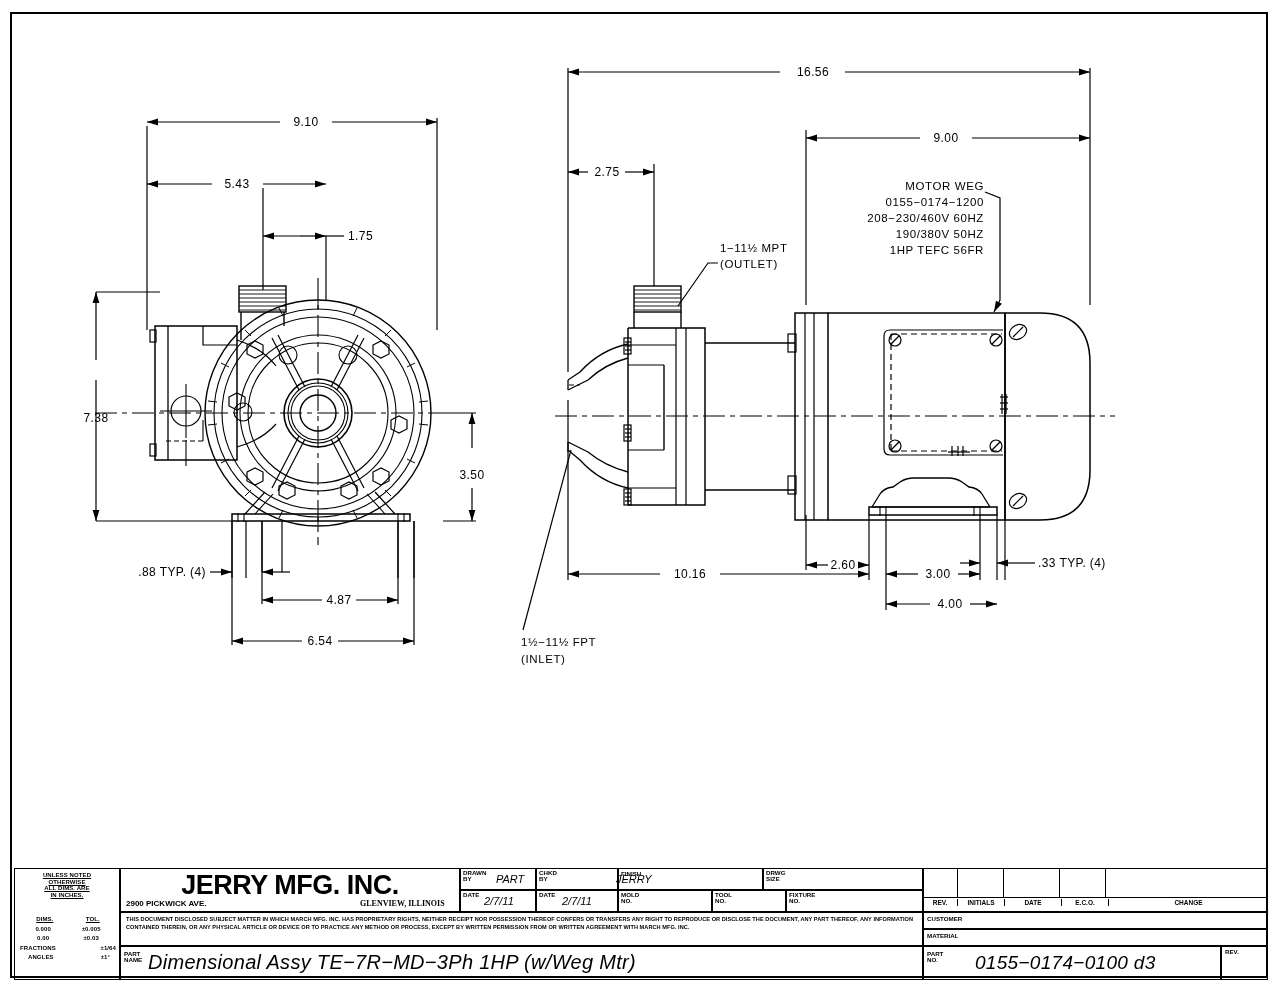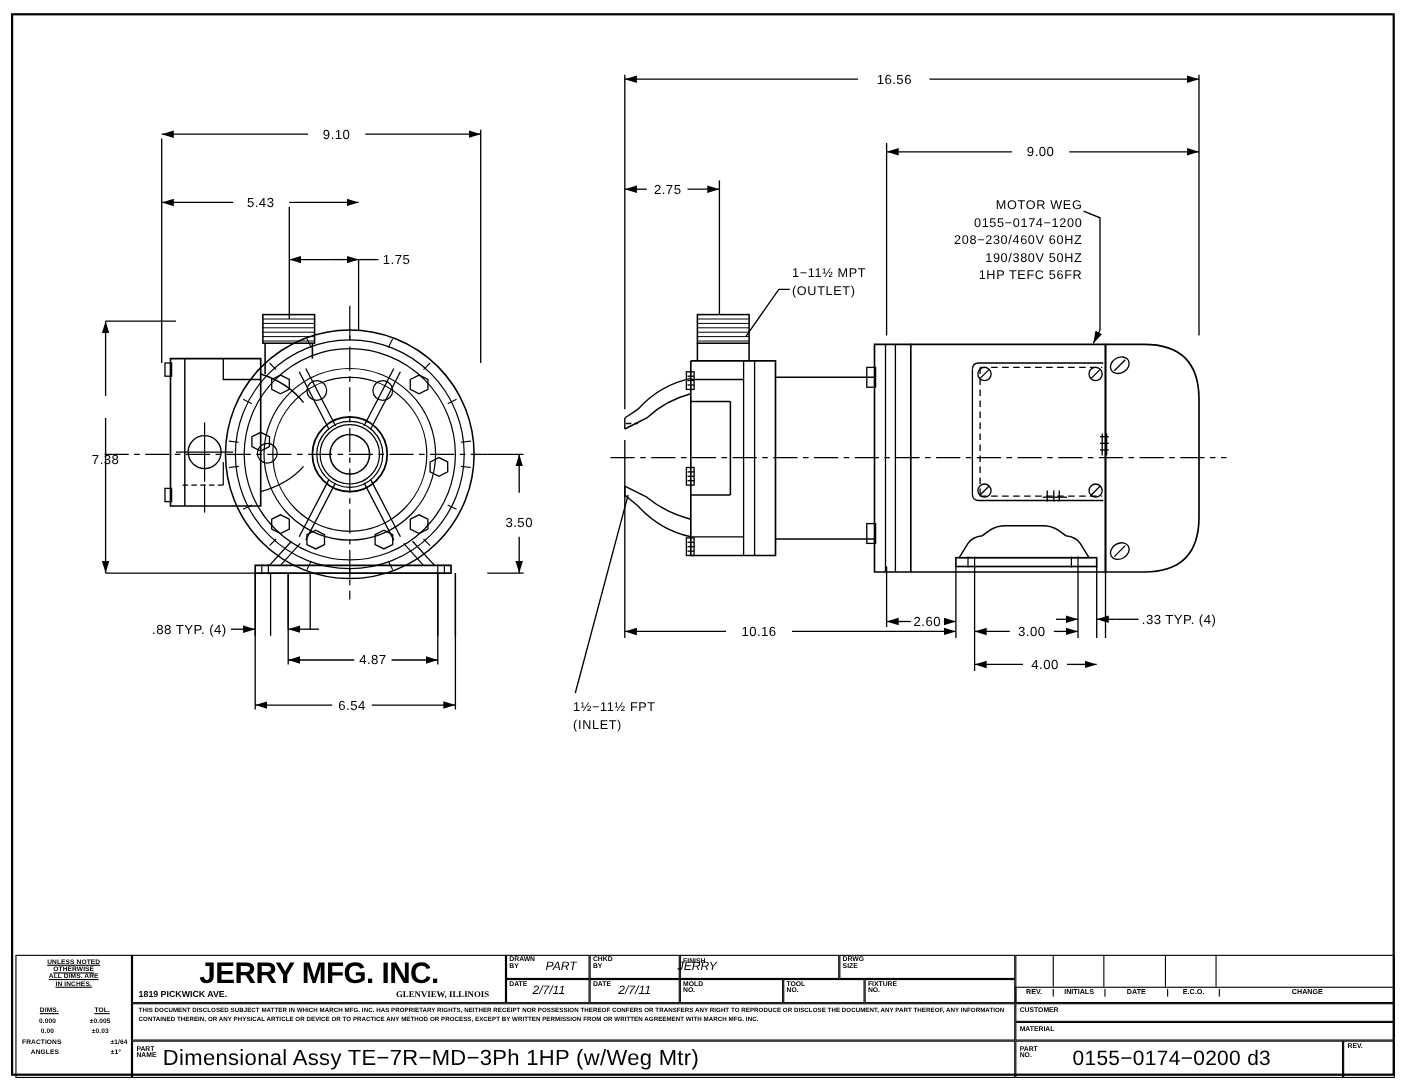--- a/index.html
+++ b/index.html
@@ -4,21 +4,21 @@
 <style>
   html,body{margin:0;padding:0;background:#ffffff;}
   body{width:1280px;height:992px;font-family:"Liberation Sans",sans-serif;color:#000;overflow:hidden;}
   #sheet{position:relative;width:1280px;height:992px;background:#fff;}
   #border{position:absolute;left:10px;top:12px;width:1258px;height:966px;border:2px solid #000;box-sizing:border-box;}
   svg{position:absolute;left:0;top:0;}
   .dimtext{font-family:"Liberation Sans",sans-serif;font-size:12px;letter-spacing:0.4px;fill:#000;}
   .noteText{font-family:"Liberation Sans",sans-serif;font-size:11.5px;letter-spacing:0.6px;fill:#000;}
   .tb{position:absolute;font-family:"Liberation Sans",sans-serif;}
   .tiny{font-size:6px;line-height:6.6px;letter-spacing:.1px;}
-  .italic{}
+  .italic{font-style:italic;}
   .ctr{text-align:center;}
   .cellbox{position:absolute;box-sizing:border-box;border:1.4px solid #000;}
   .lbl{position:absolute;font-size:6.2px;line-height:6.4px;font-weight:bold;}
   .val{position:absolute;font-style:italic;font-size:11px;}
   u{text-decoration:underline;}
 </style>
 </head>
 <body>
 
 <div id="sheet">
@@ -414,21 +414,21 @@
         <span>±1/64</span>
       </div>
       <div style="display:flex;justify-content:space-between;margin-top:3px;">
         <span style="margin-left:8px;">ANGLES</span>
         <span style="margin-right:6px;">±1°</span>
       </div>
     </div>
 
     <div class="cellbox" style="left:120px;top:868px;width:340px;height:44px;"></div>
     <div class="tb" style="left:120px;top:870px;width:340px;text-align:center;font-size:27px;font-weight:bold;letter-spacing:-0.5px;">JERRY MFG. INC.</div>
-    <div class="tb" style="left:126px;top:899px;font-size:8px;font-weight:bold;">1819 PICKWICK AVE.</div>
+    <div class="tb" style="left:126px;top:899px;font-size:8px;font-weight:bold;">2900 PICKWICK AVE.</div>
     <div class="tb" style="left:360px;top:899px;font-size:8px;font-weight:bold;font-family:Liberation Serif, serif;">GLENVIEW, ILLINOIS</div>
 
     <div class="cellbox" style="left:460px;top:868px;width:76px;height:22px;"></div>
     <div class="lbl" style="left:463px;top:870px;">DRAWN<br>BY</div>
     <div class="val" style="left:496px;top:873px;">PART</div>
 
     <div class="cellbox" style="left:460px;top:890px;width:76px;height:22px;"></div>
     <div class="lbl" style="left:463px;top:892px;">DATE</div>
     <div class="val" style="left:484px;top:895px;">2/7/11</div>
 
@@ -482,19 +482,19 @@
     <div class="cellbox" style="left:923px;top:912px;width:345px;height:17px;"></div>
     <div class="lbl" style="left:927px;top:916px;">CUSTOMER</div>
     <div class="val" style="left:1000px;top:914px;font-size:9px;"></div>
 
     <div class="cellbox" style="left:923px;top:929px;width:345px;height:17px;"></div>
     <div class="lbl" style="left:927px;top:933px;">MATERIAL</div>
     <div class="val" style="left:1000px;top:931px;font-size:9px;"></div>
 
     <div class="cellbox" style="left:923px;top:946px;width:298px;height:34px;"></div>
     <div class="lbl" style="left:927px;top:951px;">PART<br>NO.</div>
-    <div class="tb italic" style="left:975px;top:952px;font-size:19px;letter-spacing:0.3px;">0155−0174−0200  d3</div>
+    <div class="tb italic" style="left:975px;top:952px;font-size:19px;letter-spacing:0.3px;">0155−0174−0100  d3</div>
 
     <div class="cellbox" style="left:1221px;top:946px;width:47px;height:34px;"></div>
     <div class="lbl" style="left:1225px;top:949px;">REV.</div>
     <div class="val" style="left:1235px;top:958px;"></div>
   </div>
 </div>
 
 </body></html>

